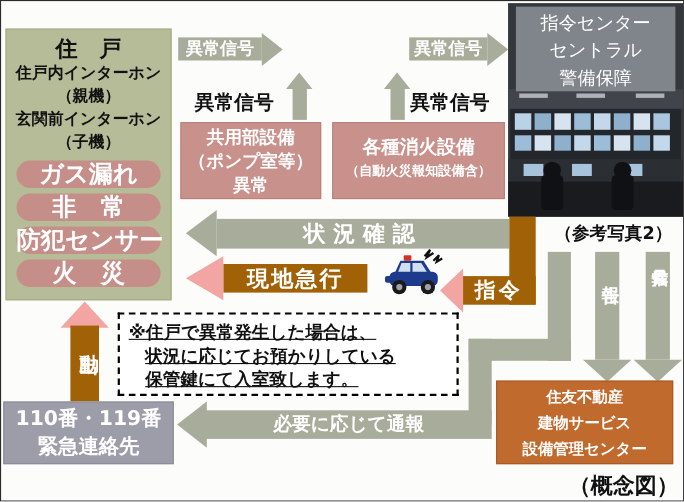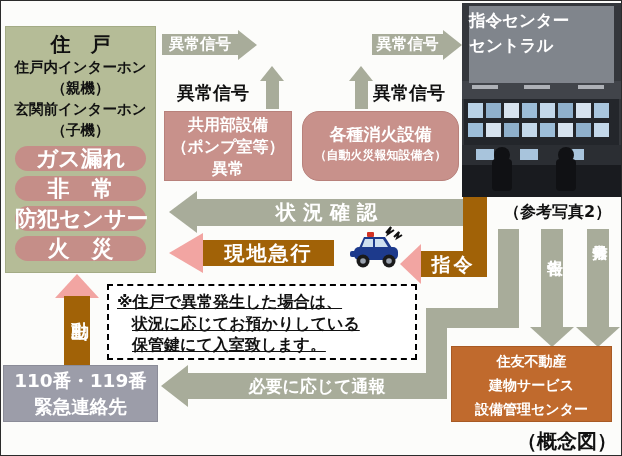--- a/index.html
+++ b/index.html
@@ -24,21 +24,21 @@
   
   .orangebox{background:#c06a2d;border:1px solid #a85a24;box-sizing:border-box;
              color:#fff;font-weight:bold;text-align:center;}
   #mgmt-office{left:256px;top:27px;width:112px;height:34px;font-size:18.5px;line-height:32px;white-space:nowrap;}
   #sumitomo{left:450px;top:345px;width:161px;height:76px;font-size:14px;line-height:24px;padding-top:2px;}
 
   
   .rosebox{background:#c8918b;border:1px solid #b8817b;box-sizing:border-box;
            color:#fff;font-weight:bold;text-align:center;}
   #common-equip{left:163px;top:110px;width:128px;height:70px;font-size:16px;line-height:22px;padding-top:2px;}
-  #fire-equip{left:301px;top:110px;width:157px;height:70px;padding-top:10px;border-radius:17px;}
+  #fire-equip{left:301px;top:110px;width:157px;height:70px;padding-top:10px;}
   #fire-equip .l1{font-size:17px;line-height:24px;}
   #fire-equip .l2{font-size:12px;line-height:18px;}
 
   
   .sage{background:#a8ac9a;}
   .sagetxt{color:#fff;font-weight:bold;text-align:center;}
 
   
   .pinkbar{background:#a16207;}
 
@@ -52,21 +52,21 @@
   #note div.ind{padding-left:15px;}
 
   
   #emergency{left:2px;top:364px;width:155px;height:57px;background:#9c9da9;border:1px solid #8b8c98;
              box-sizing:border-box;color:#fff;font-weight:bold;font-size:18.5px;line-height:26px;
              text-align:center;padding-top:2px;}
 
   
   #photo{left:461px;top:2px;width:159px;height:194px;background:#2e3136;}
   #photo-title{left:7px;top:3px;width:145px;height:77px;background:rgba(133,137,144,0.95);
-               color:#fff;font-weight:bold;font-size:16.5px;line-height:25px;padding-top:2px;box-sizing:border-box;}
+               color:#fff;font-weight:normal;font-size:16.5px;line-height:25px;text-align:center;padding-top:2px;box-sizing:border-box;}
   #photo-caption{left:503px;top:201px;font-size:16px;font-weight:bold;color:#111;white-space:nowrap;}
   #footer-caption{left:516px;top:427px;font-size:20px;font-weight:bold;color:#111;white-space:nowrap;}
 
   .lbl-black{font-size:18px;font-weight:bold;color:#111;white-space:nowrap;}
 </style>
 </head>
 <body>
 
 <div id="frame">
 
@@ -125,20 +125,21 @@
       <rect x="104" y="146" width="18" height="11" fill="#a8c4dc"></rect>
       <rect x="0" y="162" width="159" height="32" fill="#191b1f"></rect>
       <circle cx="40" cy="152" r="8" fill="#101114"></circle>
       <rect x="30" y="156" width="20" height="32" rx="4" fill="#101114"></rect>
       <circle cx="104" cy="152" r="8" fill="#101114"></circle>
       <rect x="94" y="156" width="20" height="32" rx="4" fill="#101114"></rect>
     </svg>
     <div id="photo-title" class="abs">
       <div>指令センター</div>
       <div>セントラル</div>
+      <div>警備保障</div>
     </div>
   </div>
   <div id="photo-caption" class="abs">（参考写真2）</div>
 
   <span class="abs lbl-black" style="left:176px;top:80px;">異常信号</span>
   <div class="abs sage" style="left:265px;top:79px;width:13px;height:29px;"></div>
   <div class="tri" style="left:259px;top:65px;border-left:12px solid transparent;border-right:12px solid transparent;border-bottom:15px solid #a8ac9a;"></div>
 
   <div class="abs sage" style="left:354px;top:79px;width:13px;height:29px;"></div>
   <div class="tri" style="left:348px;top:65px;border-left:12px solid transparent;border-right:12px solid transparent;border-bottom:15px solid #a8ac9a;"></div>

